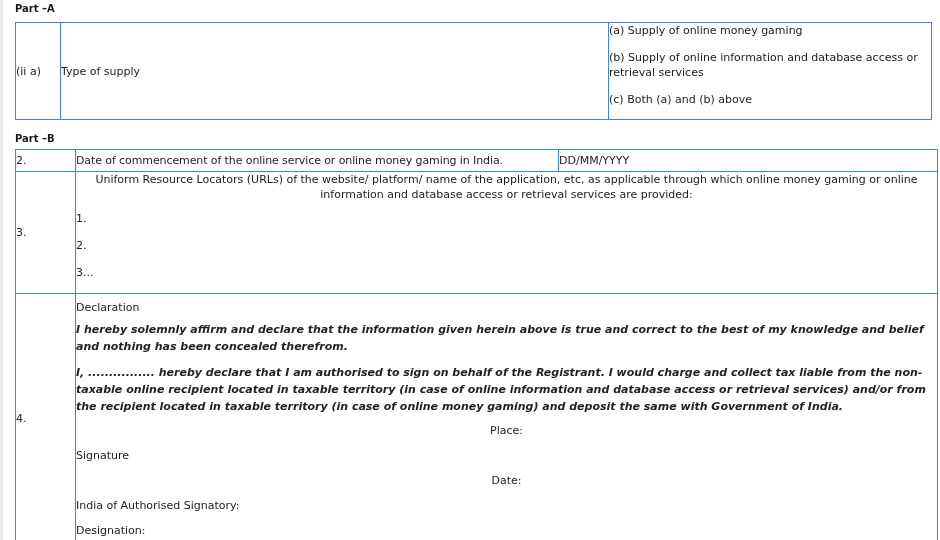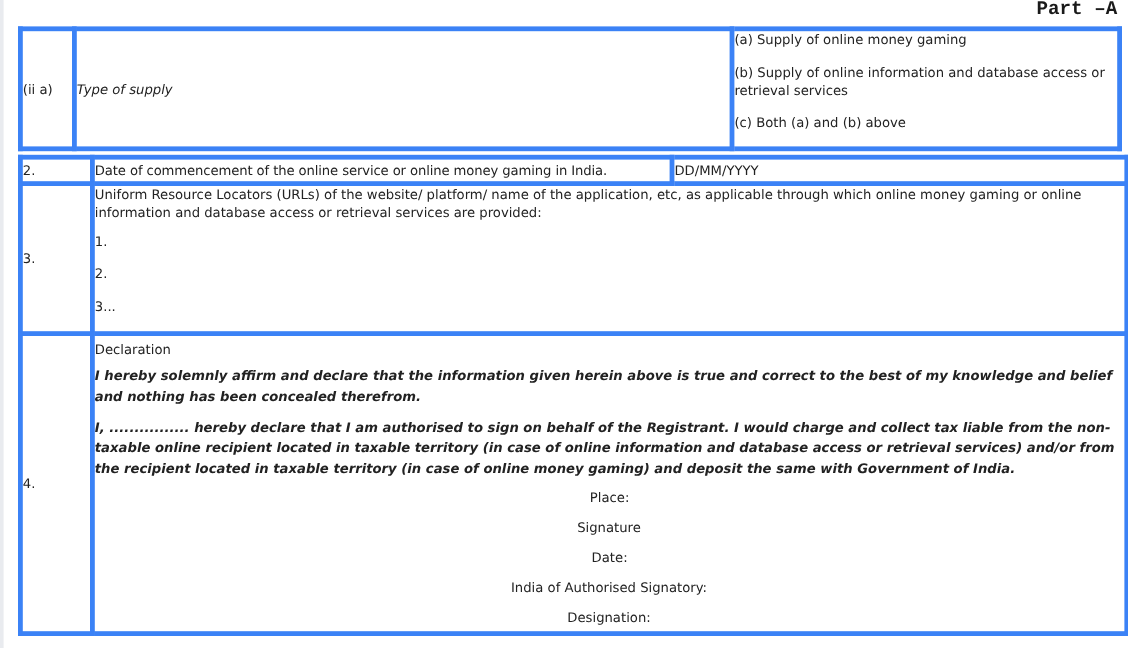--- a/index.html
+++ b/index.html
@@ -14,66 +14,65 @@
   }
   .edge-strip {
     position: absolute; left: 0; top: 0;
     width: 3px; height: 540px;
     background: #e9ebef;
   }
   .content { padding-left: 15px; padding-top: 1px; }
 
   .part-title {
     width: 916px;
-    text-align: right;
+    text-align: left;
     font-weight: bold;
-    font-size: 16px;
+    font-size: 10px;
     line-height: 15px;
     color: #1a1a1a;
-    font-family: Liberation Mono, monospace;
   }
   .part-title.b { margin-top: 11px; }
 
   table.tbl {
     border-collapse: collapse;
     table-layout: fixed;
   }
   table.tbl td {
-    border: 4px solid #3b82f6;
+    border: 1px solid #3b82f6;
     padding: 0;
     vertical-align: middle;
     overflow: hidden;
   }
 
   .tbl-a { width: 916px; margin-top: 6px; }
   .tbl-b { width: 922px; margin-top: 3px; }
 
   td.sno-cell { padding-left: 2px; vertical-align: middle; margin-top: 29px; }
-  td.label-cell { padding-left: 3px; font-style: italic; }
+  td.label-cell { padding-left: 3px; }
 
   td.options-cell { vertical-align: top; padding: 6px 6px 0 34px; }
   .options-cell p { margin: 0 0 12px 0; line-height: 15px; }
 
   td.row2-label {
     padding-left: 12px;
     white-space: nowrap;
     letter-spacing: -0.1px;
   }
   td.date-cell { padding-left: 8px; margin-left: 16px; }
 
   td.urls-cell { vertical-align: top; padding: 3px 8px 0 16px; }
-  .urls-label { margin: 0 0 10px 0; line-height: 15px; }
+  .urls-label { margin: 0 0 10px 0; line-height: 15px; text-align: center; }
   .url-item { margin: 0 0 14px 0; line-height: 13px; }
 
   td.decl-cell { vertical-align: top; padding: 6px 6px 0 16px; }
   .decl-heading { margin: 0 0 7px 0; line-height: 13px; }
   .decl-para { margin: 0 0 9px 0; line-height: 17px; font-style: italic; font-weight: bold; }
   .decl-field { margin-top: 12px; line-height: 13px; text-align: center; }
   .decl-field.first { margin-top: 8px; }
-  .decl-field.right { text-align: center; padding-right: 1px; }
+  .decl-field.right { text-align: left; padding-right: 1px; }
 </style>
 </head>
 <body>
 
 <div class="edge-strip"></div>
 
 <div class="content">
 
   <div class="part-title">Part –A</div>
 
@@ -89,20 +88,21 @@
       <td class="label-cell">Type of supply</td>
       <td class="options-cell">
         <p>(a) Supply of online money gaming</p>
         <p>(b) Supply of online information and database access or retrieval services</p>
         <p>(c) Both (a) and (b) above</p>
       </td>
     </tr>
   </tbody>
     </table>
 
+  <div class="part-title b">Part –B</div>
 
   <table class="tbl tbl-b">
     <colgroup>
         <col style="width:60px">
         <col style="width:483px">
         <col style="width:379px">
       </colgroup>
 
     <tbody>
         <tr style="height:22px">

